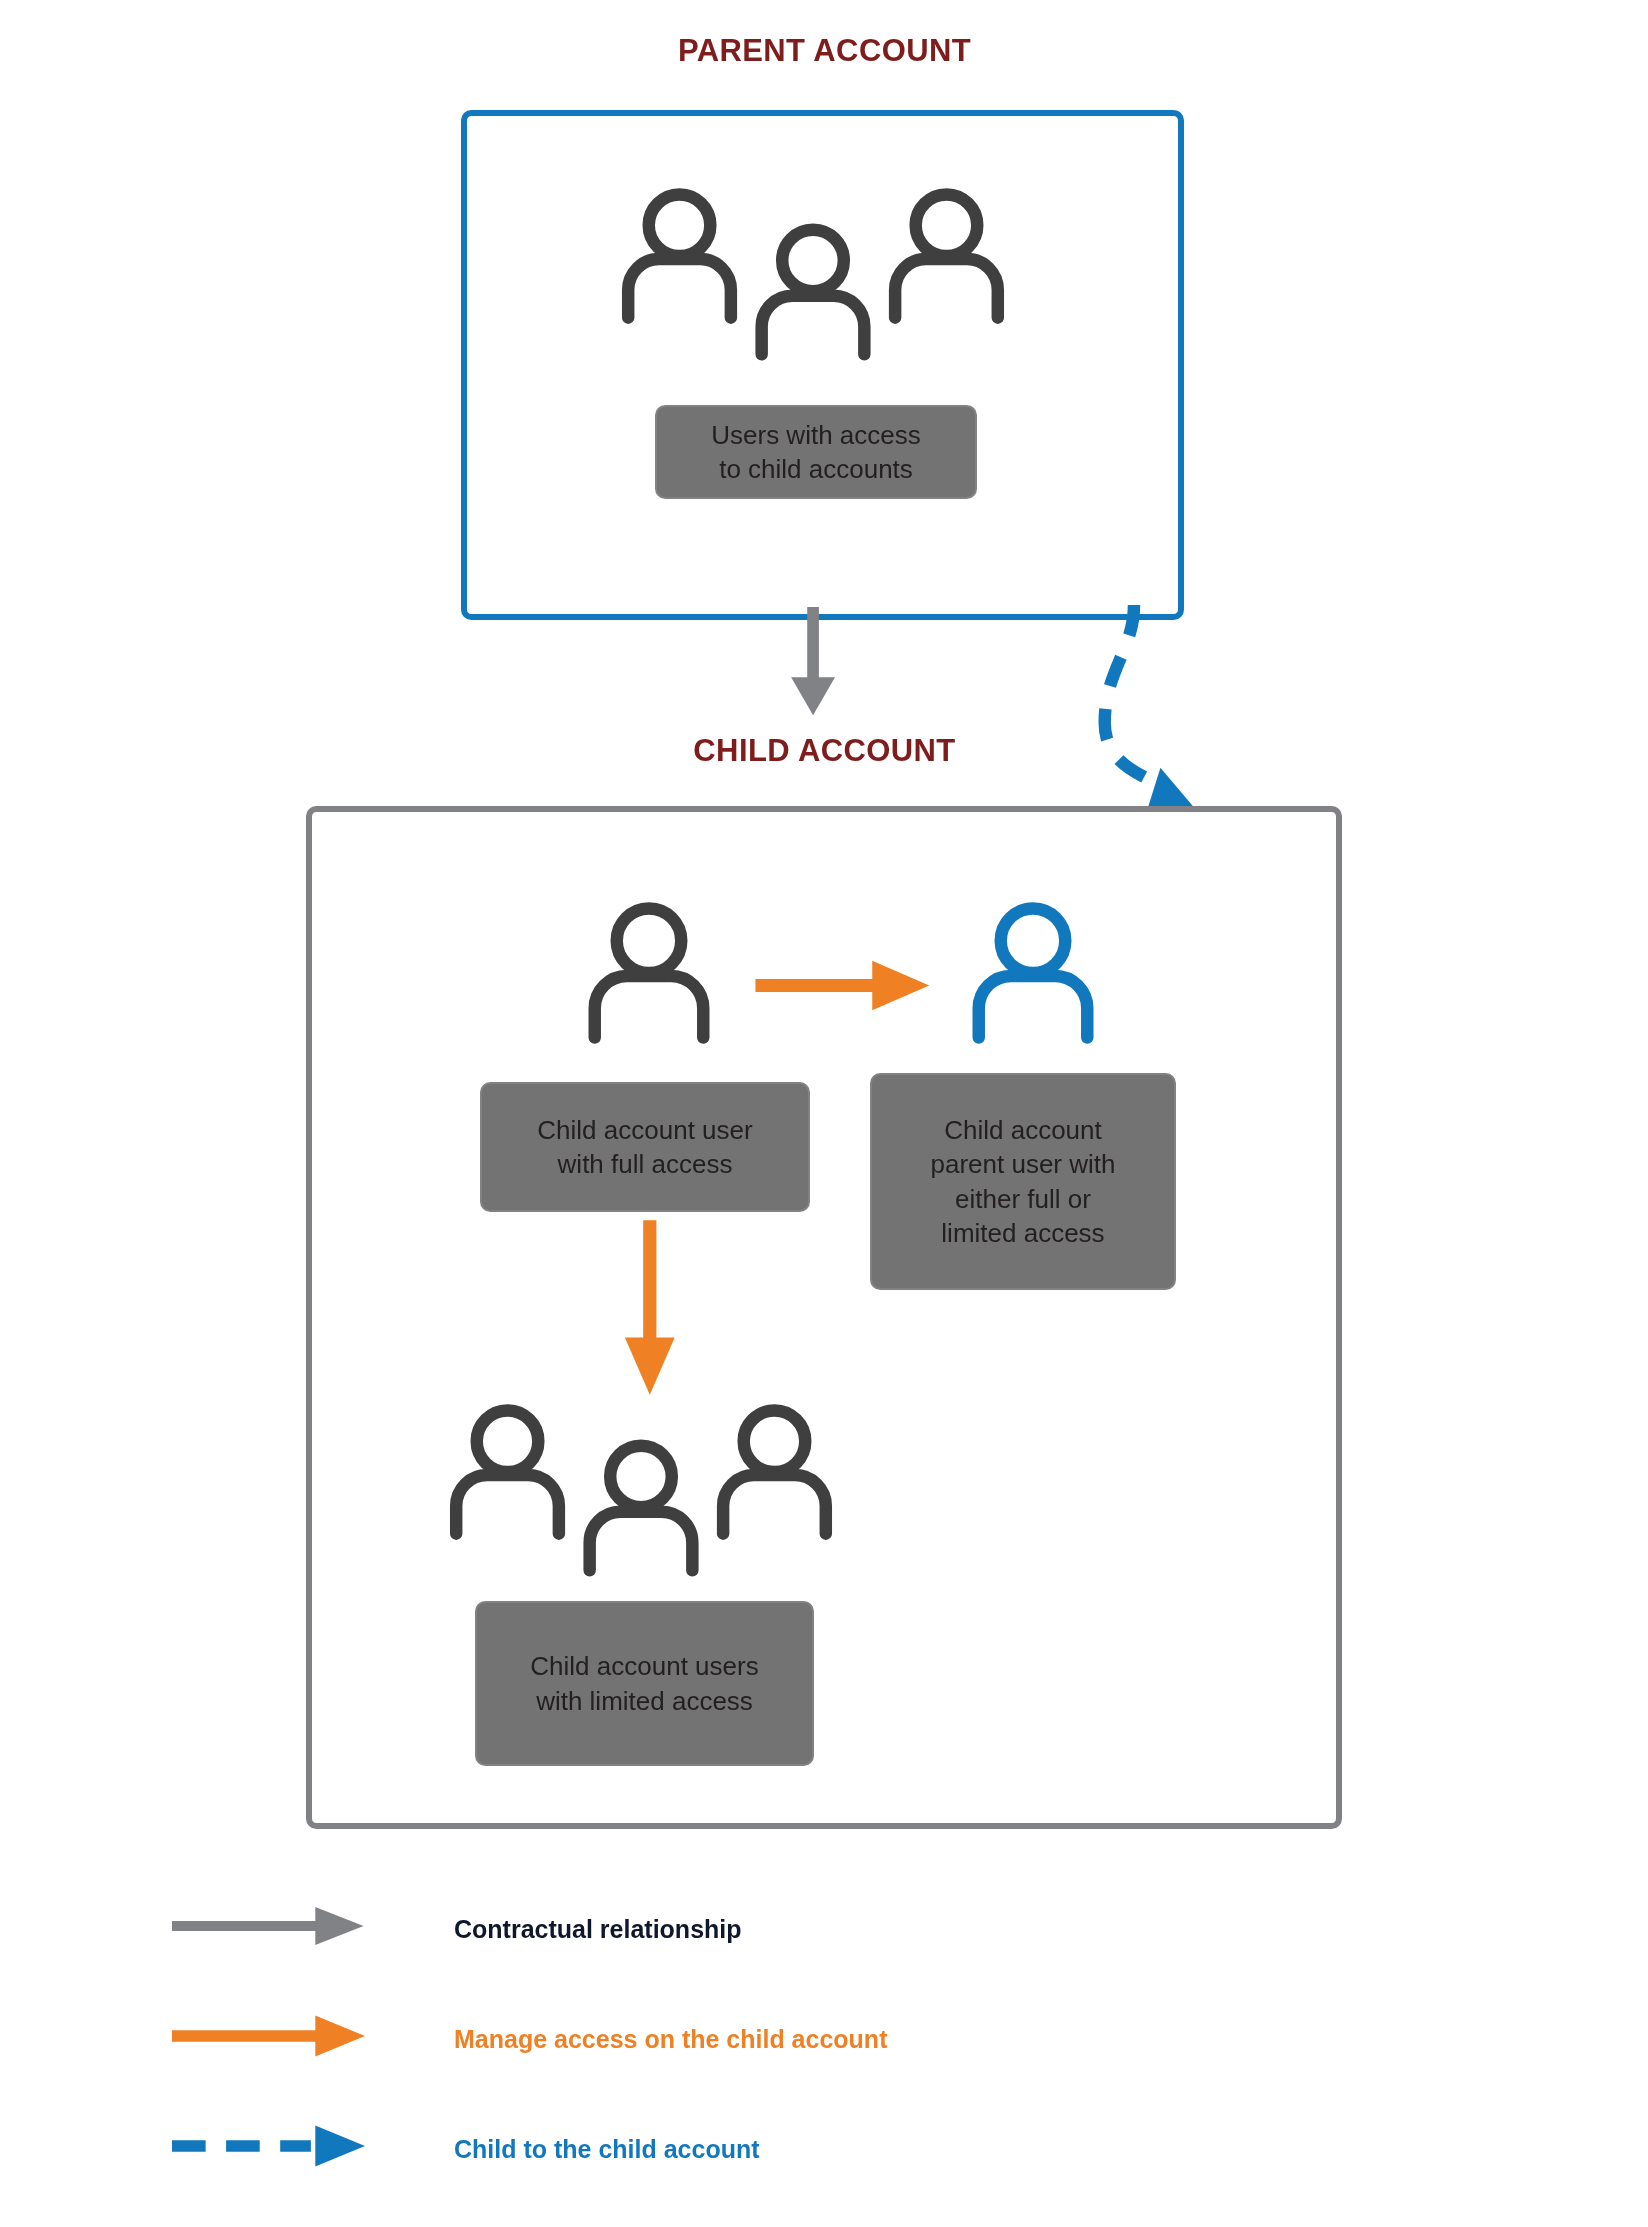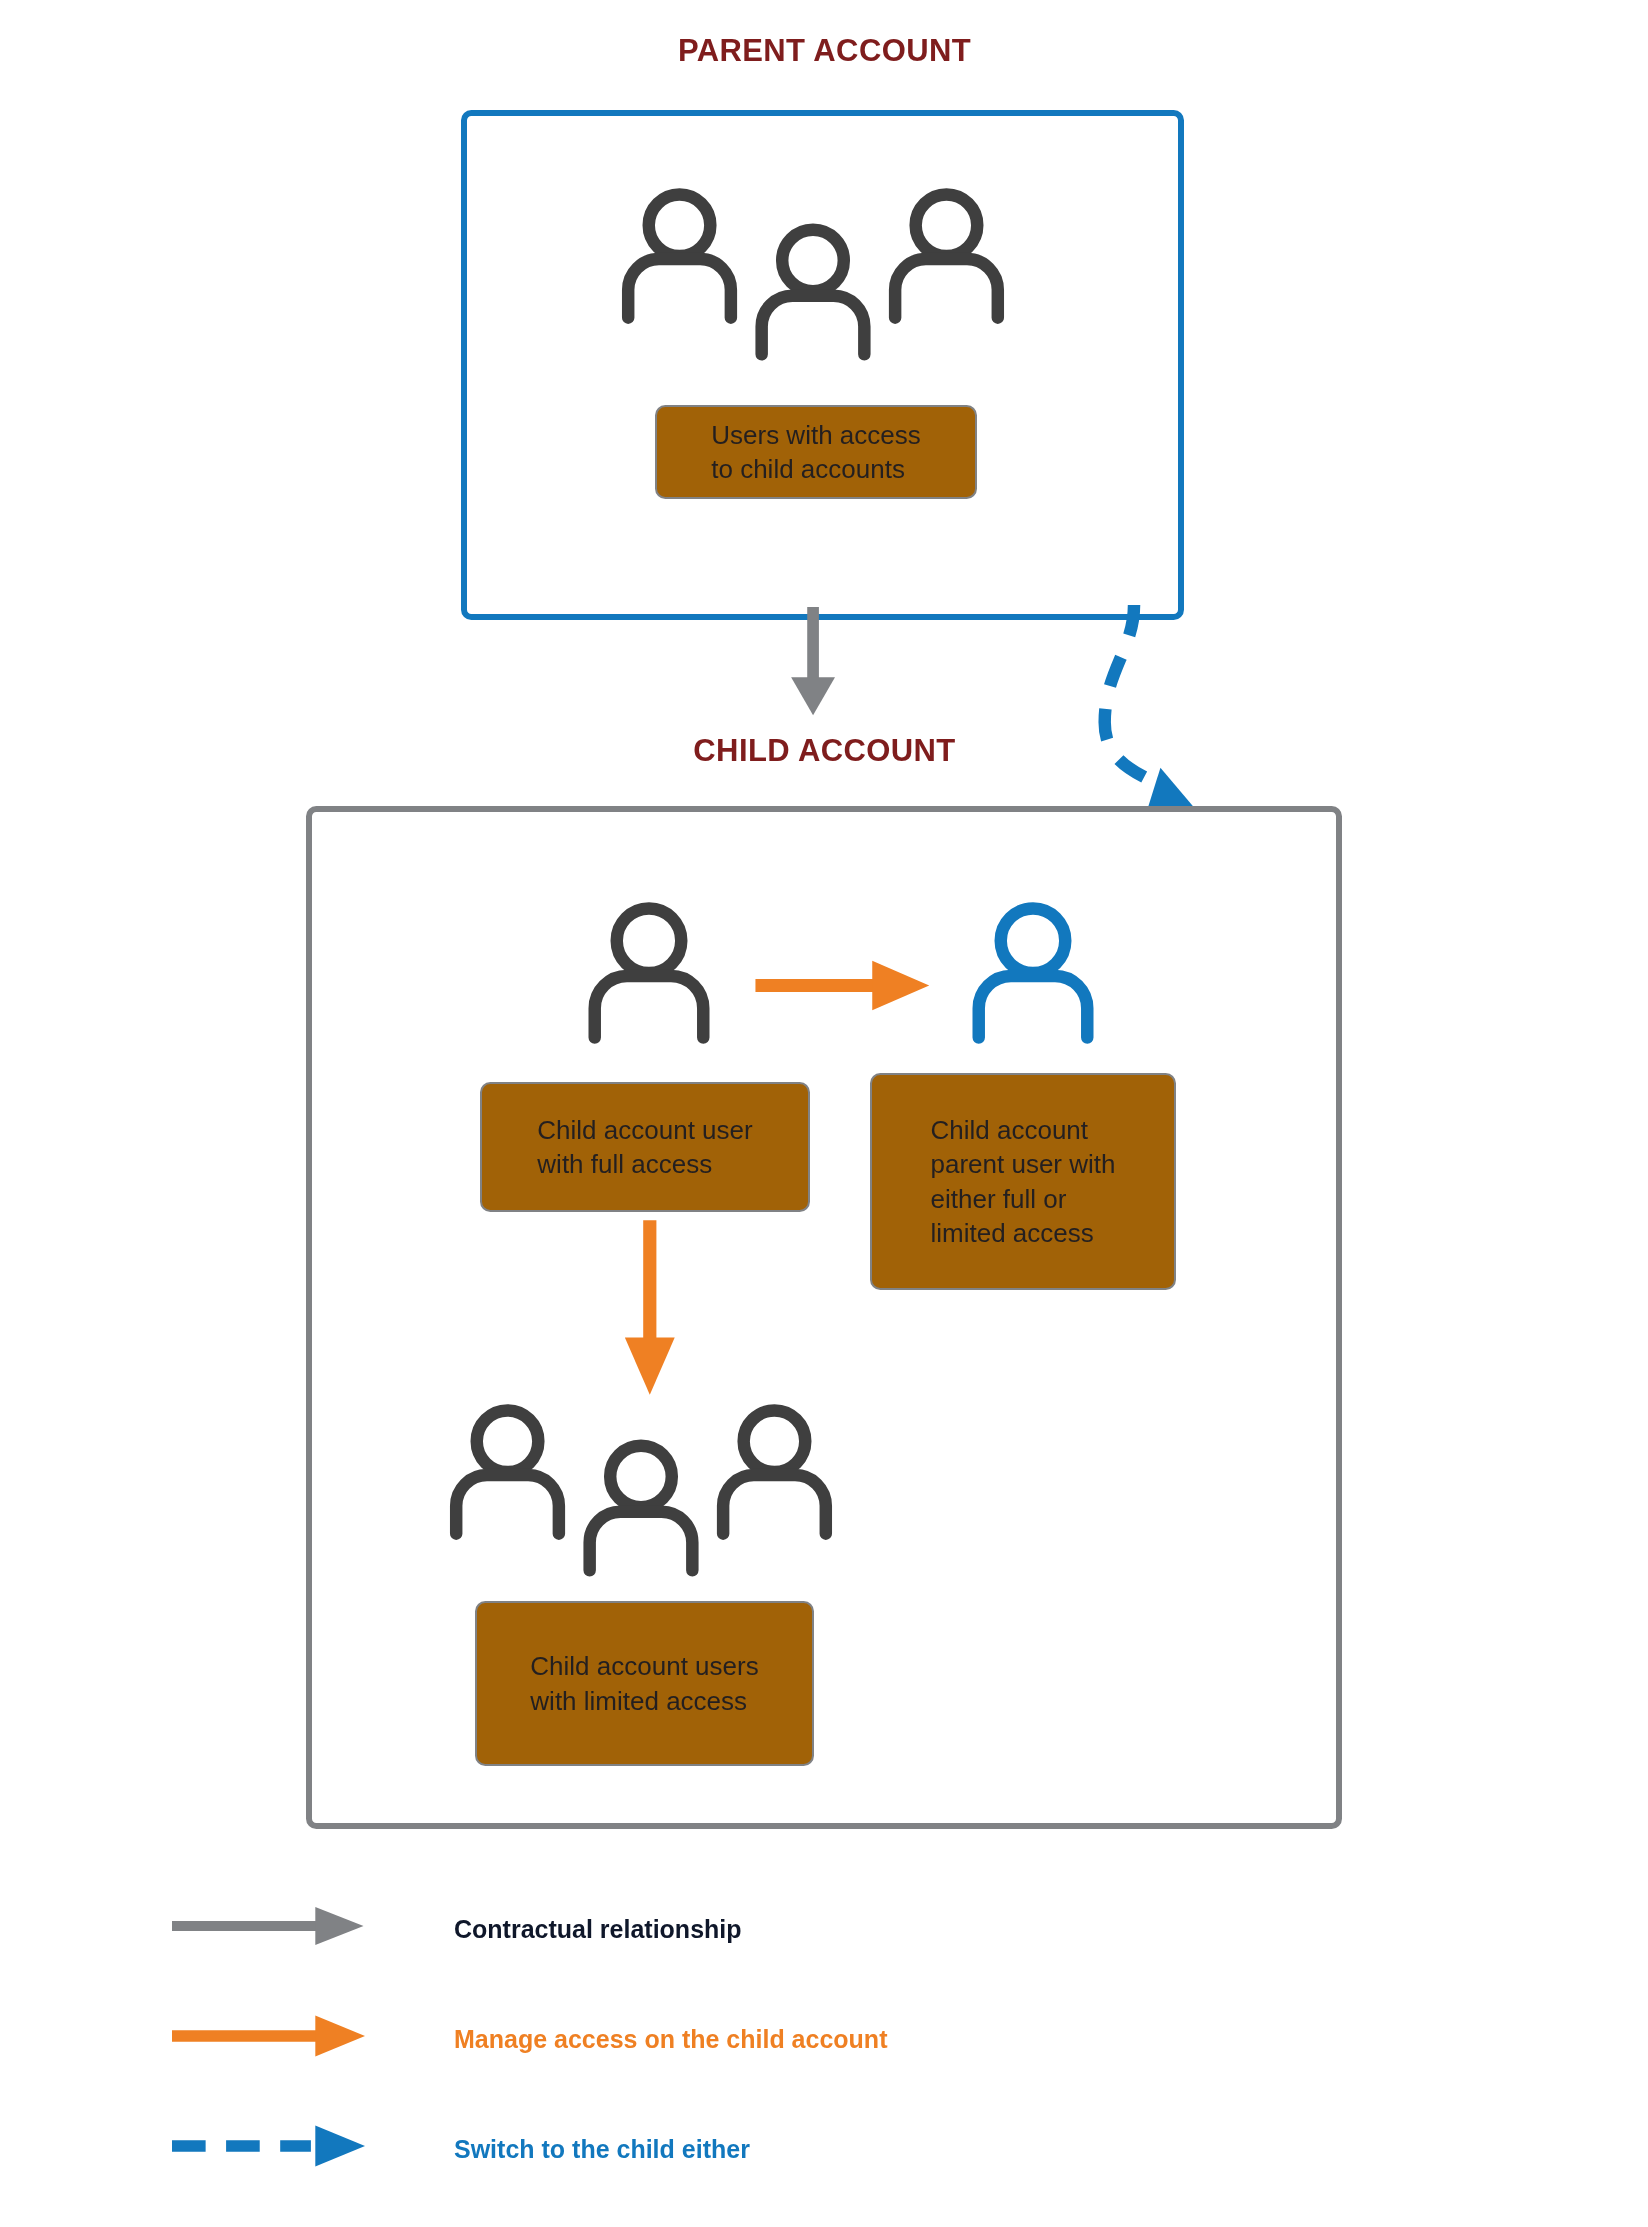--- a/index.html
+++ b/index.html
@@ -67,25 +67,25 @@
   
   .people {
     position: absolute;
   }
 
   
   .caption {
     position: absolute;
     border: 2.2px solid #808285;
     border-radius: 10.3px;
-    background: #a16207;
+    background: #737373;
     color: #231f20;
     font-size: 26px;
     line-height: 1.32;
-    text-align: left;
+    text-align: center;
     display: flex;
     align-items: center;
     justify-content: center;
     padding: 10.3px 13px;
     box-sizing: border-box;
     white-space: pre-line;
   }
   #caption-parent-users {
     left: 655px;
     top: 405px;
@@ -273,19 +273,19 @@
       <div class="legend-label lbl-orange">Manage access on the child account</div>
     </div>
 
     <div class="legend-row">
       <div class="legend-arrow">
         <svg width="212" height="44" viewBox="0 0 290 60">
           <line x1="0" y1="30" x2="190" y2="30" stroke="#1278be" stroke-width="16" stroke-dasharray="46 28"></line>
           <polygon points="196,2 196,58 264,30" fill="#1278be"></polygon>
         </svg>
       </div>
-      <div class="legend-label lbl-blue">Switch to the child either</div>
+      <div class="legend-label lbl-blue">Child to the child account</div>
     </div>
 
   </div>
 
 </div>
 
 
 </body></html>

